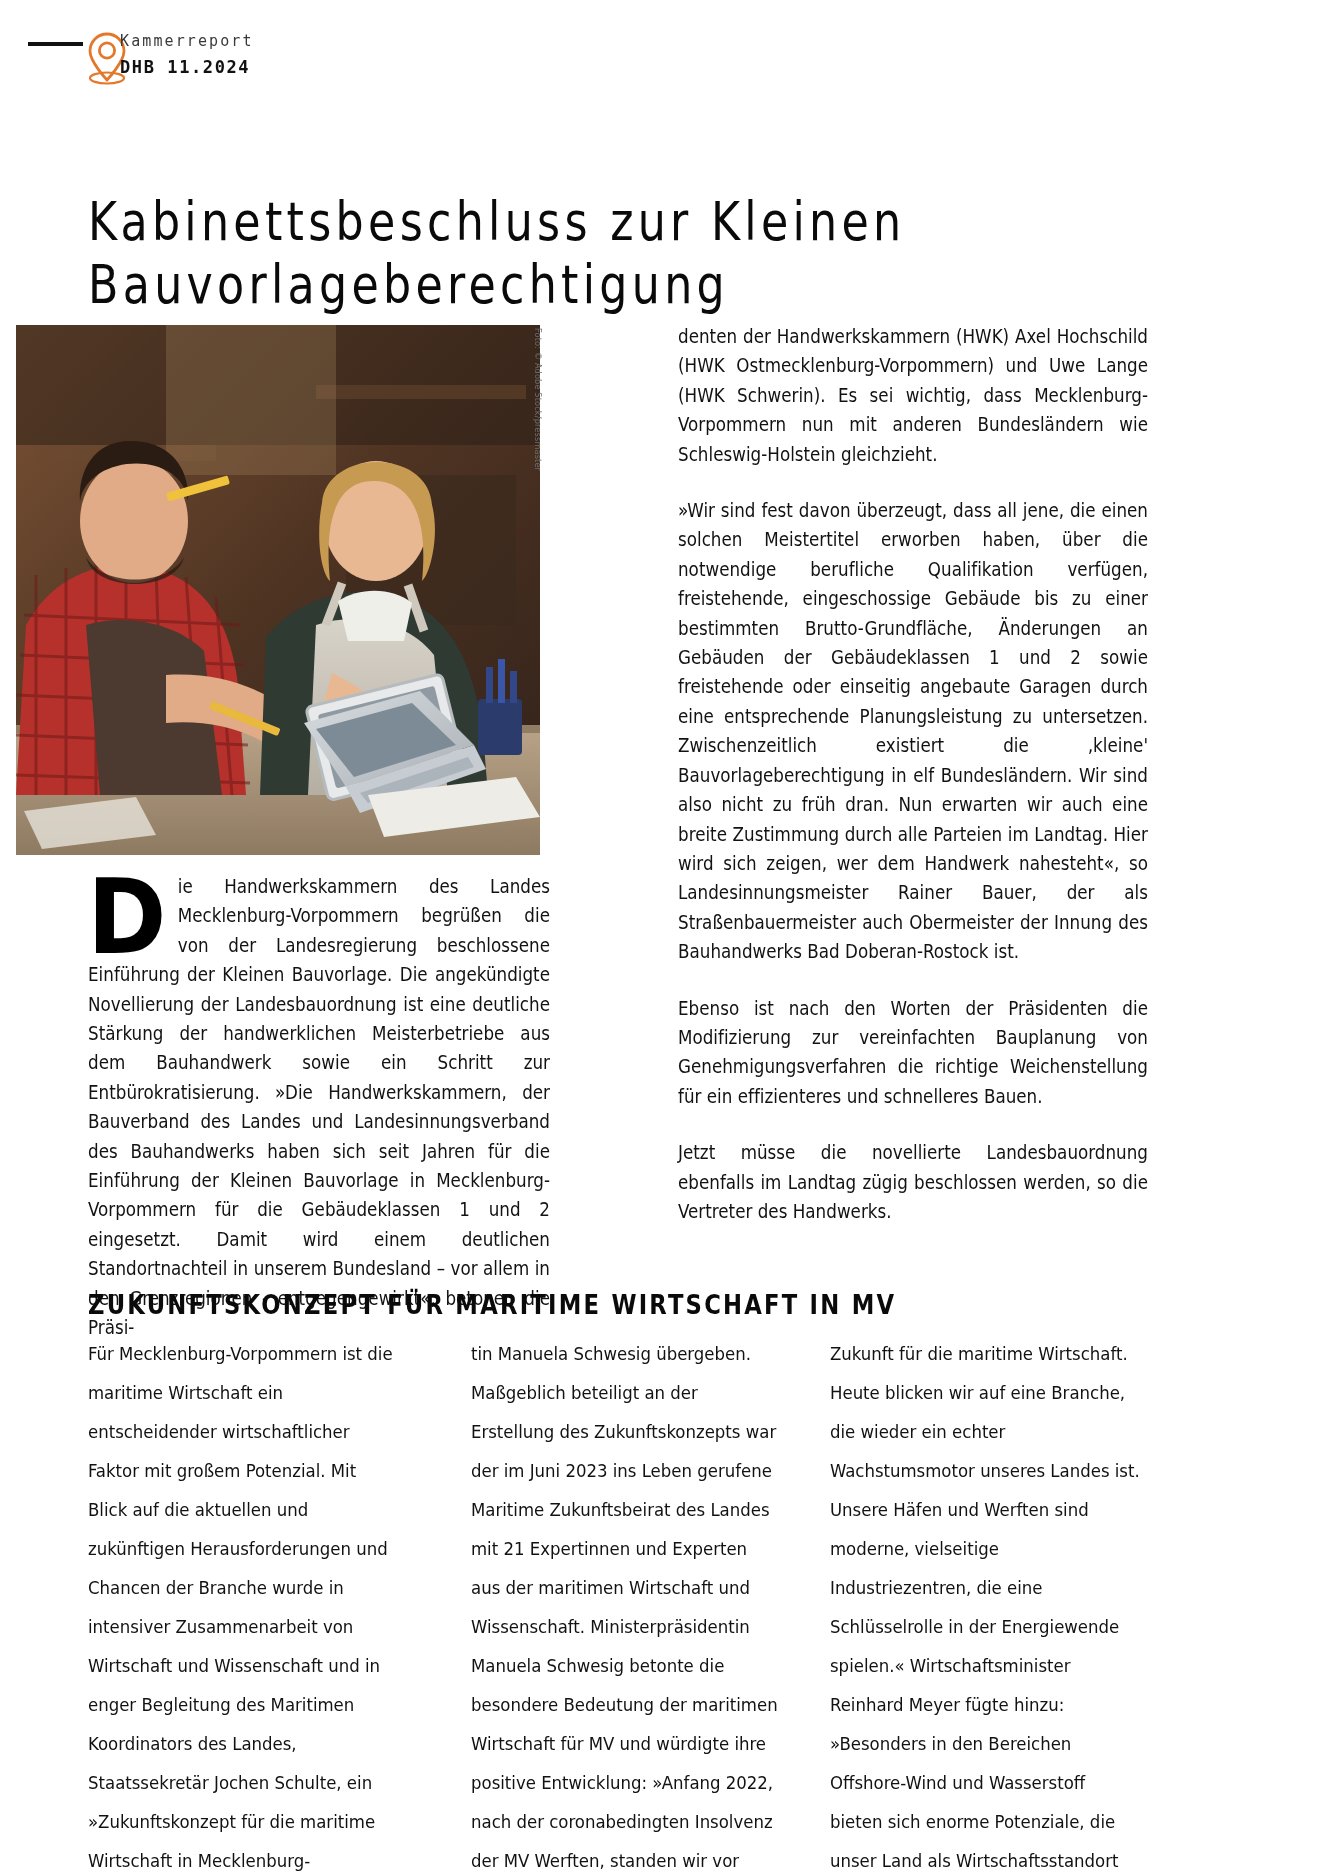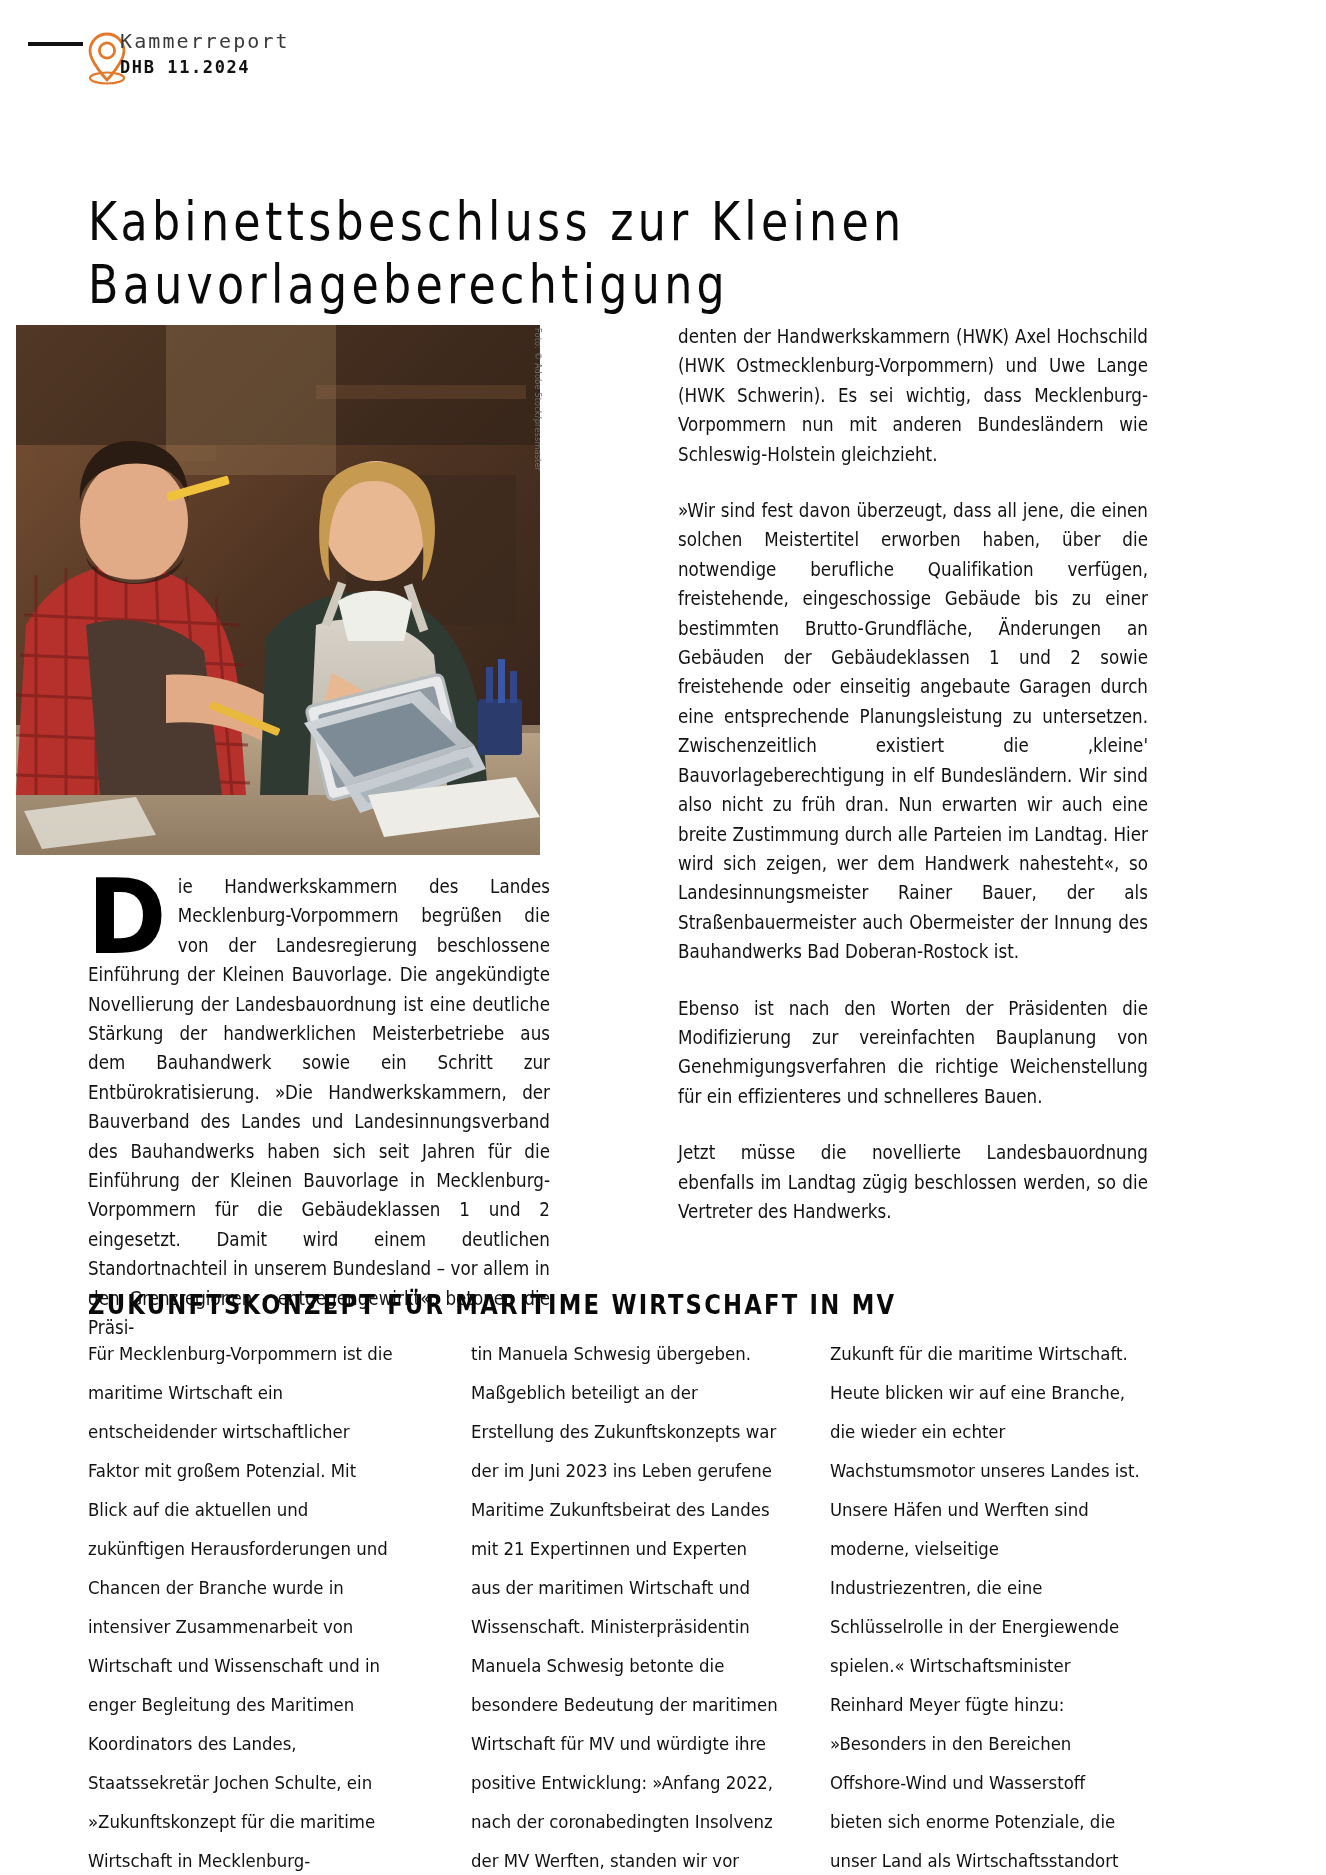--- a/index.html
+++ b/index.html
@@ -14,21 +14,21 @@
 
   
   .masthead { position: absolute; left: 0; top: 30px; width: 1326px; height: 70px; }
   .mast-rule {
     position: absolute; left: 28px; top: 12px;
     width: 55px; height: 4px; background: #111;
   }
   .mast-icon { position: absolute; left: 86px; top: 0px; width: 42px; height: 58px; }
   .mast-text { position: absolute; left: 120px; top: 0px; }
   .mast-line1 {
-    font-size: 20px; letter-spacing: 2.1px; color: #3a3a3a;
+    font-size: 15px; letter-spacing: 2.1px; color: #3a3a3a;
     font-family: "DejaVu Sans Mono", "Liberation Mono", monospace;
     line-height: 22px; white-space: nowrap; text-align: right;
   }
   .mast-line2 {
     font-size: 17px; letter-spacing: 1.6px; color: #111; font-weight: 700;
     font-family: "DejaVu Sans Mono", "Liberation Mono", monospace;
     line-height: 24px; margin-top: 3px; white-space: nowrap;
   }
 
   

